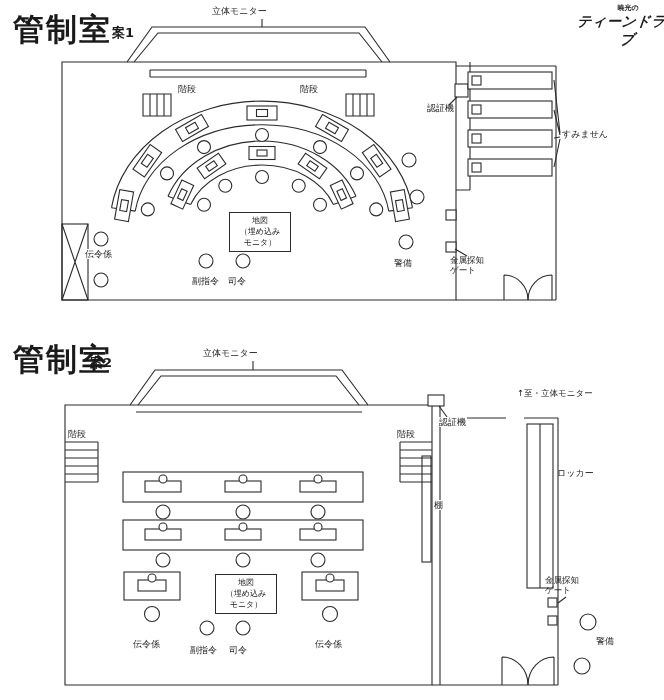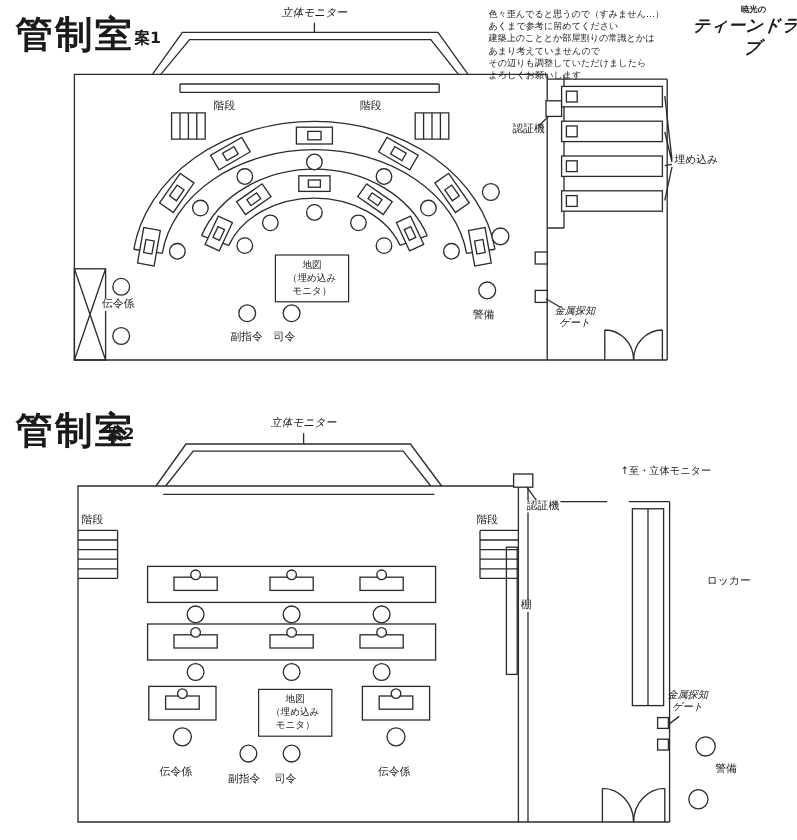--- a/index.html
+++ b/index.html
@@ -2,21 +2,21 @@
 <html><head>
 <meta charset="utf-8">
 <style>
   html,body{margin:0;padding:0;background:#fff;}
   body{font-family:"DejaVu Sans","Liberation Sans",sans-serif;color:#1a1a1a;}
   .canvas{position:relative;width:664px;height:700px;background:#fff;overflow:hidden;}
   .linework{position:absolute;left:0;top:0;}
   .label{position:absolute;font-size:9px;line-height:1.15;white-space:nowrap;color:#1a1a1a;}
   .title{font-size:31px;font-weight:bold;letter-spacing:2px;}
   .variant{font-size:13px;font-weight:bold;}
-  .center{text-align:center;font-style:italic;}
+  .center{}
   .bg{background:#fff;padding:0 1px;}
   .sm{font-size:8.5px;}
   .boxed{border:1px solid #2b2b2b;background:#fff;text-align:center;font-size:8px;line-height:1.35;padding:3px 0;white-space:normal;}
   .note{position:absolute;font-size:7.6px;line-height:1.34;white-space:nowrap;color:#222;}
   .logo{position:absolute;text-align:center;width:112px;margin-left:20px;}
   .logo-small{font-size:7px;font-weight:bold;}
   .logo-main{font-size:14px;font-weight:900;font-style:italic;transform:skewX(-6deg);transform-origin:left;letter-spacing:0.5px;}
 </style>
 </head>
 <body>
@@ -221,41 +221,33 @@
       <path d="M554,685 V657 M554,657 A26,28 0 0 0 528,685"></path>
     </g>
 
     <g fill="#fff">
       <circle cx="588" cy="622" r="8"></circle>
           <circle cx="582" cy="666" r="8"></circle>
     </g>
   </g>
 </svg>
 
-<div class="note" style="left:407px;top:7px;">
-  <div>色々歪んでると思うので（すみません…）</div>
-  <div>あくまで参考に留めてください</div>
-  <div>建築上のこととか部屋割りの常識とかは</div>
-  <div>あまり考えていませんので</div>
-  <div>その辺りも調整していただけましたら</div>
-  <div>よろしくお願いします</div>
-</div>
 
 <div class="logo" style="left:552px;top:3px;">
   <div class="logo-small">暁光の</div>
   <div class="logo-main">ティーンドライブ</div>
 </div>
 
 <div class="label title" style="left:13px;top:12px;">管制室</div>
 <div class="label variant" style="left:90px;top:26px;margin-left:22px;">案1</div>
 <div class="label center" style="left:212px;top:6px;width:100px;">立体モニター</div>
 <div class="label" style="left:178px;top:84px;">階段</div>
 <div class="label" style="left:300px;top:84px;">階段</div>
 <div class="label" style="left:427px;top:103px;">認証機</div>
-<div class="label" style="left:562px;top:129px;">埋め込み</div>
+<div class="label" style="left:562px;top:129px;">すみません</div>
 <div class="label boxed" style="left:229px;top:212px;width:60px;">
   <div>地図</div>
   <div>（埋め込み</div>
   <div>モニタ）</div>
 </div>
 <div class="label bg" style="left:84px;top:249px;">伝令係</div>
 <div class="label" style="left:192px;top:276px;">副指令</div>
 <div class="label" style="left:228px;top:276px;">司令</div>
 <div class="label" style="left:394px;top:258px;">警備</div>
 <div class="label center sm" style="left:450px;top:256px;width:58px;">
@@ -263,21 +255,21 @@
   <div>ゲート</div>
 </div>
 
 <div class="label title" style="left:13px;top:342px;">管制室</div>
 <div class="label variant" style="left:90px;top:356px;">案2</div>
 <div class="label center" style="left:203px;top:348px;width:100px;">立体モニター</div>
 <div class="label" style="left:68px;top:429px;">階段</div>
 <div class="label" style="left:397px;top:429px;">階段</div>
 <div class="label bg" style="left:438px;top:417px;">認証機</div>
 <div class="label sm" style="left:517px;top:389px;">↑至・立体モニター</div>
-<div class="label" style="left:557px;top:480px;padding-left:32px;">ロッカー</div>
+<div class="label" style="left:557px;top:468px;">ロッカー</div>
 <div class="label bg" style="left:433px;top:500px;">棚</div>
 <div class="label center sm" style="left:545px;top:576px;width:56px;">
   <div>金属探知</div>
   <div>ゲート</div>
 </div>
 <div class="label" style="left:596px;top:636px;">警備</div>
 <div class="label" style="left:133px;top:639px;">伝令係</div>
 <div class="label" style="left:190px;top:645px;">副指令</div>
 <div class="label" style="left:229px;top:645px;">司令</div>
 <div class="label" style="left:315px;top:639px;">伝令係</div>

